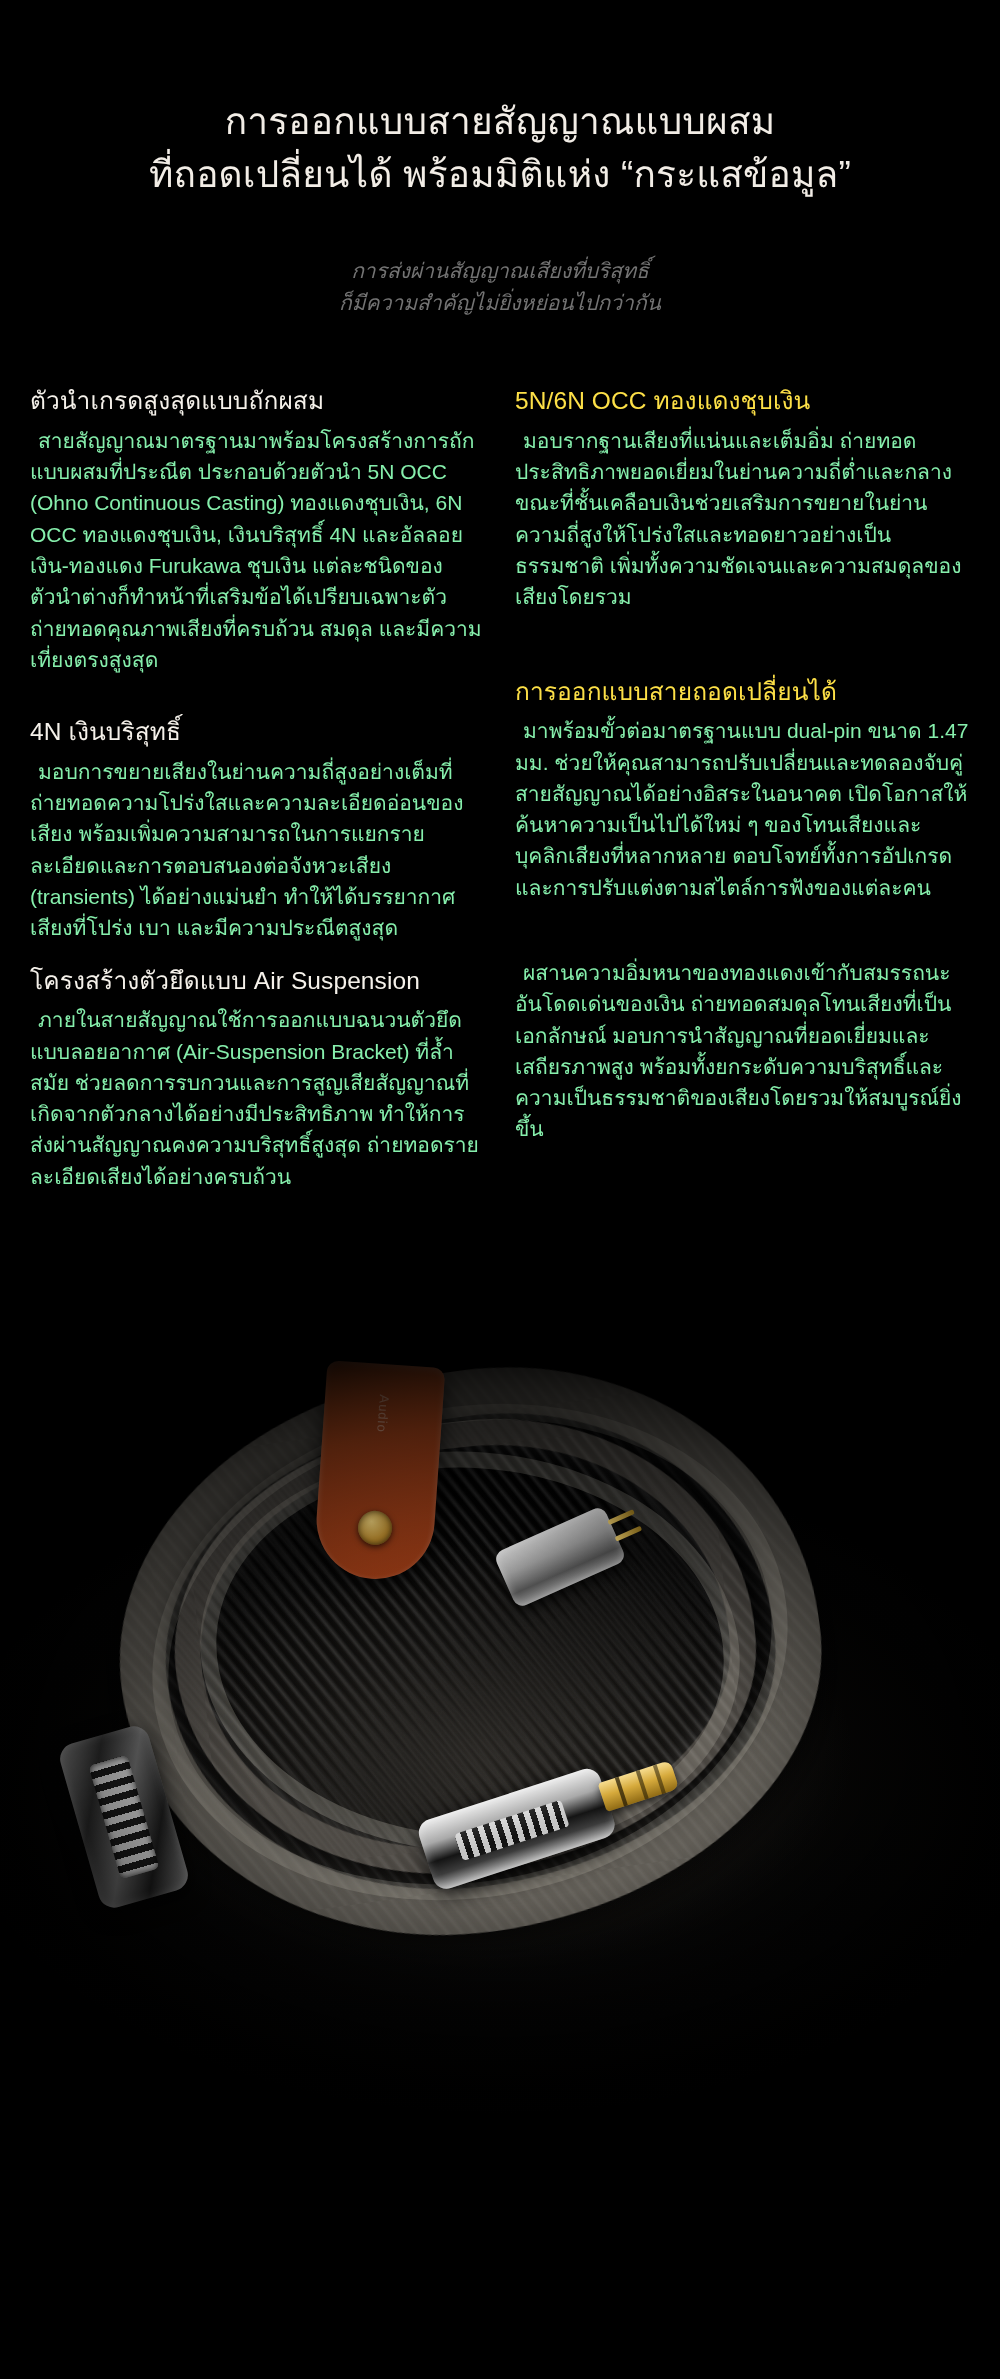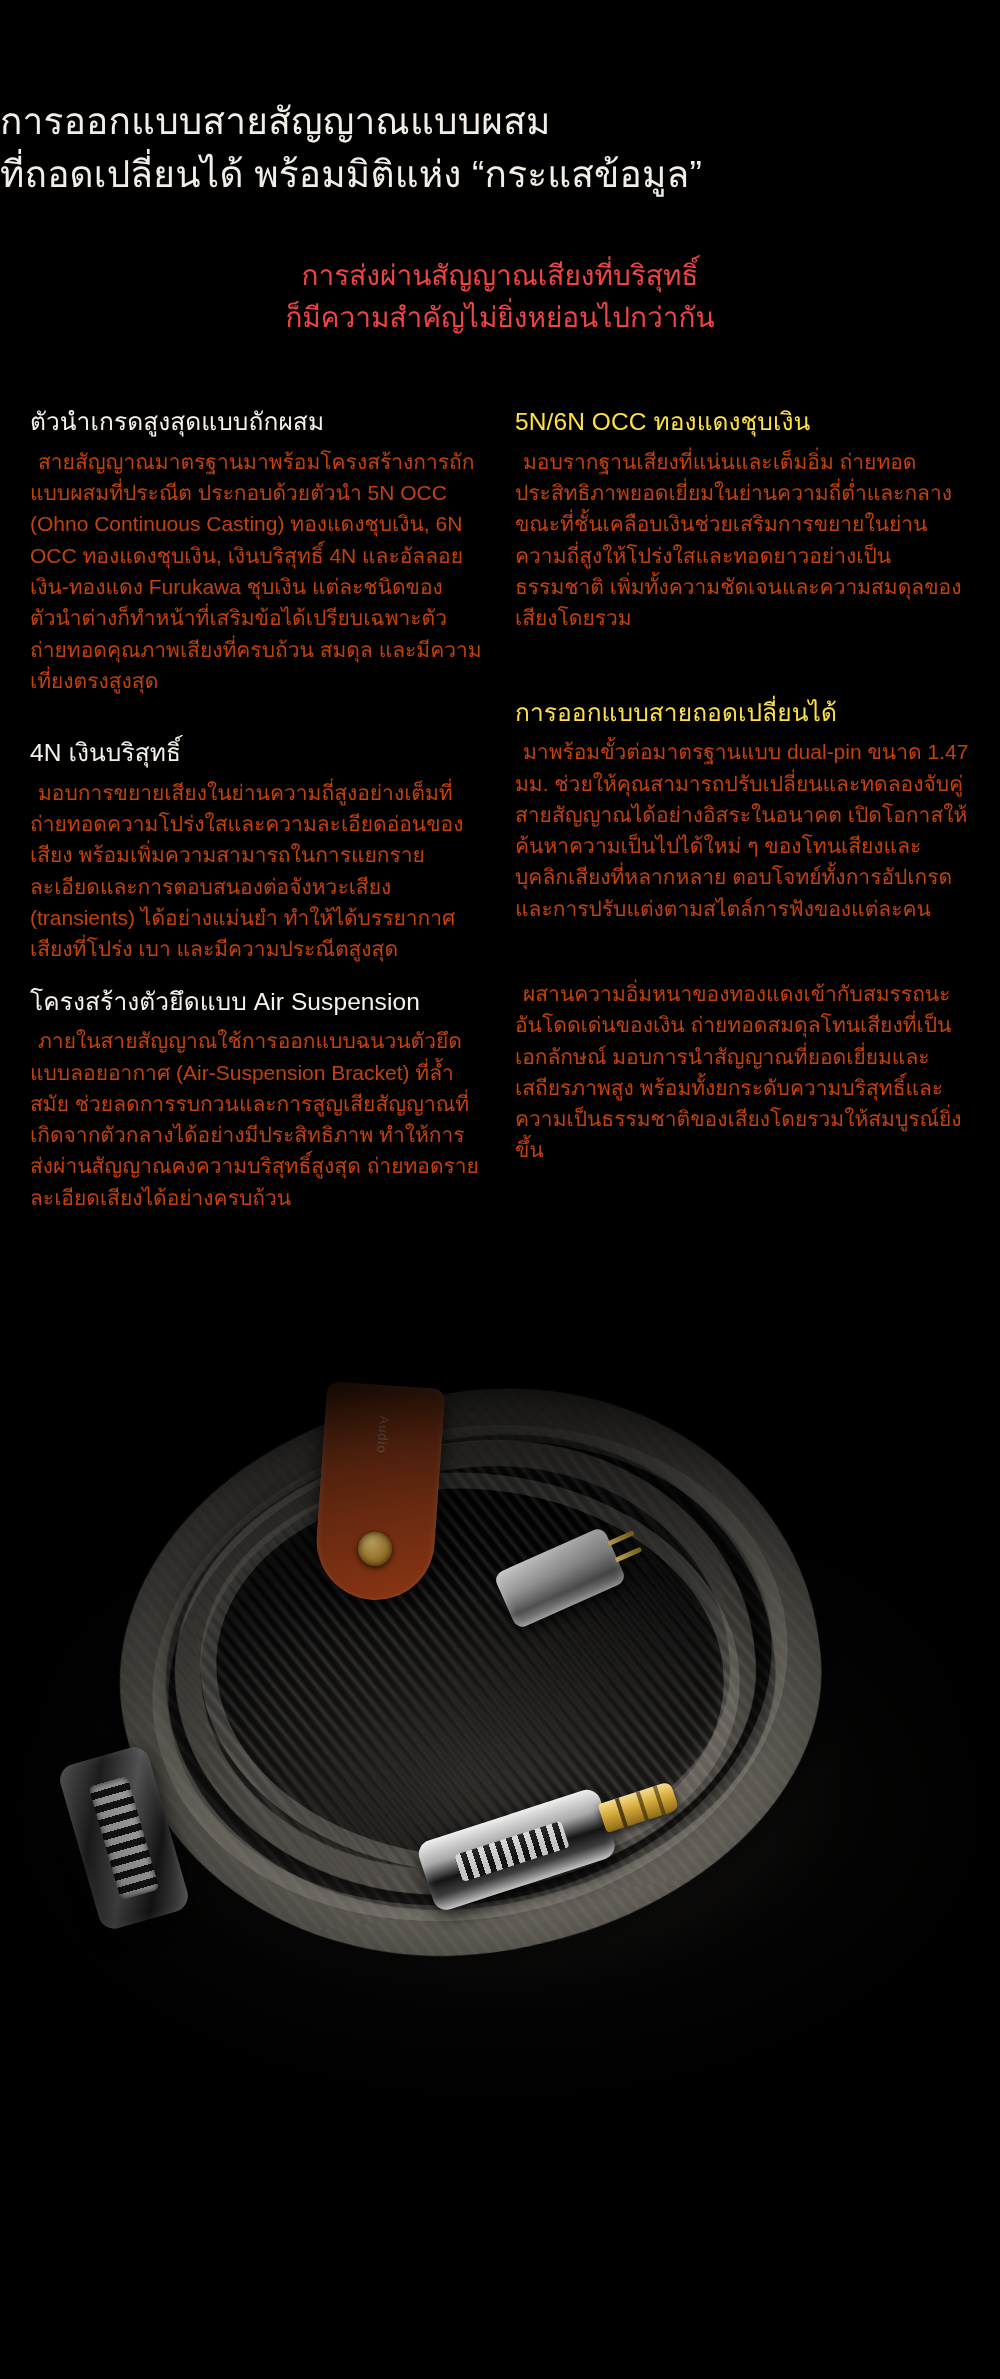--- a/index.html
+++ b/index.html
@@ -19,37 +19,39 @@
     position: relative;
     width: 1000px;
     min-height: 2379px;
     overflow: hidden;
     background: #000;
   }
 
   
   .headline {
     padding-top: 96px;
+    text-align: center;
   }
   .headline .line {
     font-size: 37px;
     line-height: 1.42;
     font-weight: 400;
     color: #f2ede6;
     letter-spacing: 0.2px;
   }
   .subhead {
     margin-top: 54px;
     text-align: center;
   }
   .subhead .line {
-    font-size: 28px;
+    font-size: 21px;
     line-height: 1.5;
     font-weight: 400;
-    color: #ef4444;
+    color: #737373;
+    font-style: italic;
   }
 
   
   .columns {
     margin-top: 66px;
     display: flex;
     justify-content: center;
     gap: 30px;
     padding: 0 22px;
   }
@@ -66,21 +68,21 @@
     line-height: 1.42;
     font-weight: 400;
     color: #f5f1ea;
     letter-spacing: 0.1px;
   }
   .block p {
     margin: 0;
     font-size: 21px;
     line-height: 1.49;
     font-weight: 400;
-    color: #c2410c;
+    color: #86efac;
     text-indent: 8px;
   }
   .col.right .block h3 { color: #fde047; }
 
   
   .col.left .block.b1 { margin-bottom: 40px; }
   .col.left .block.b2 { margin-bottom: 20px; }
   .col.right .block.r1 { margin-bottom: 62px; }
   .col.right .block.r2 { margin-bottom: 54px; }
 

